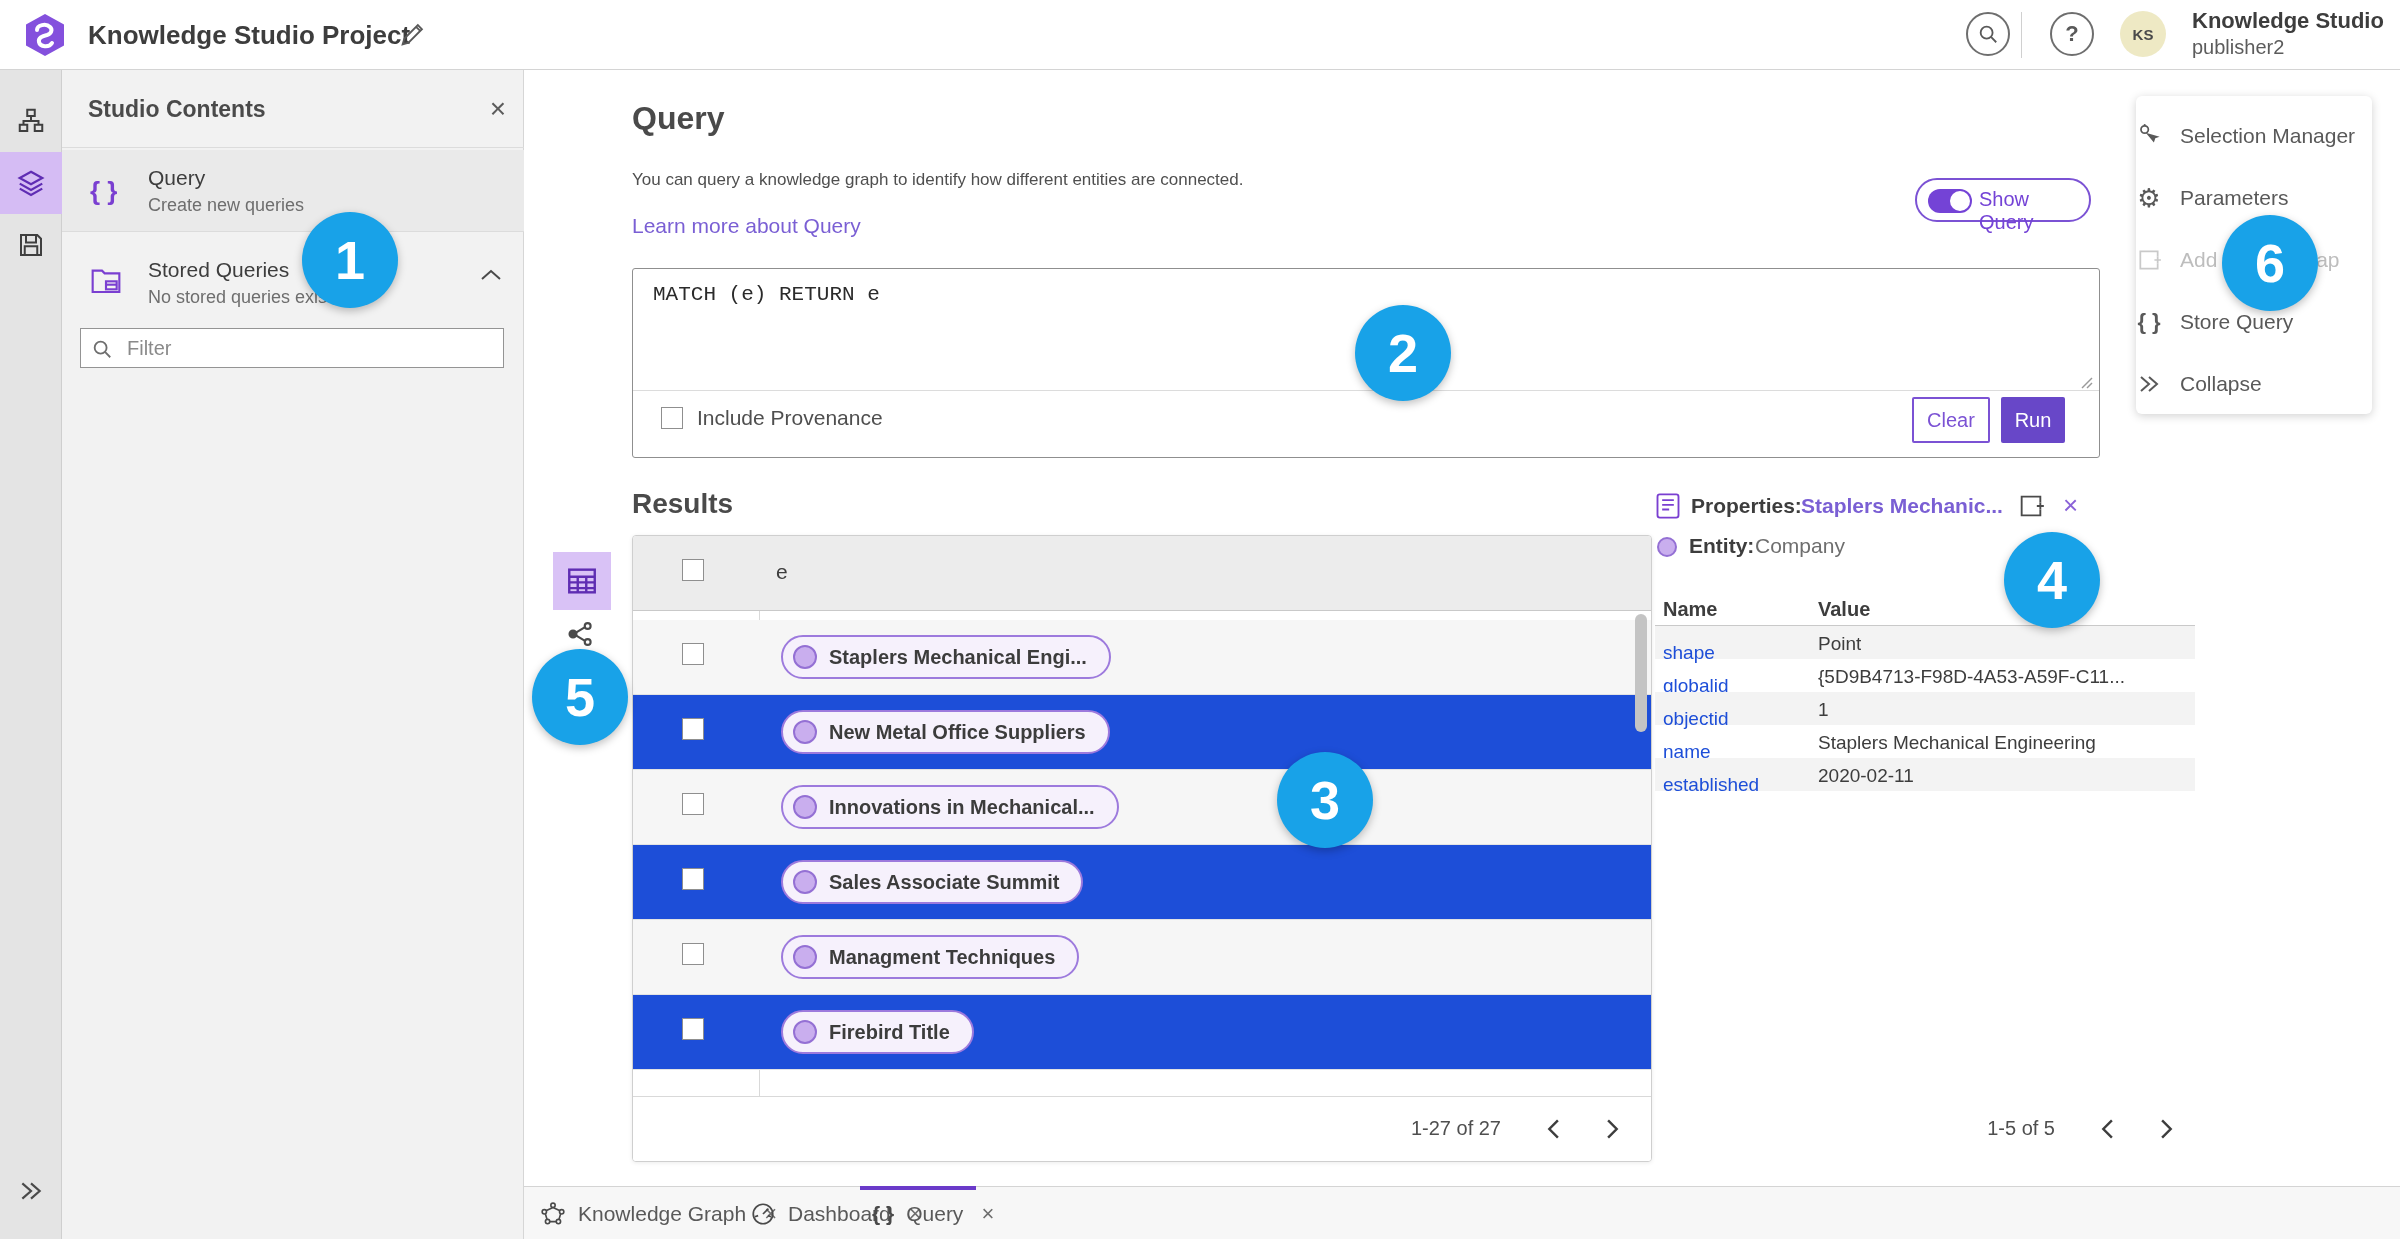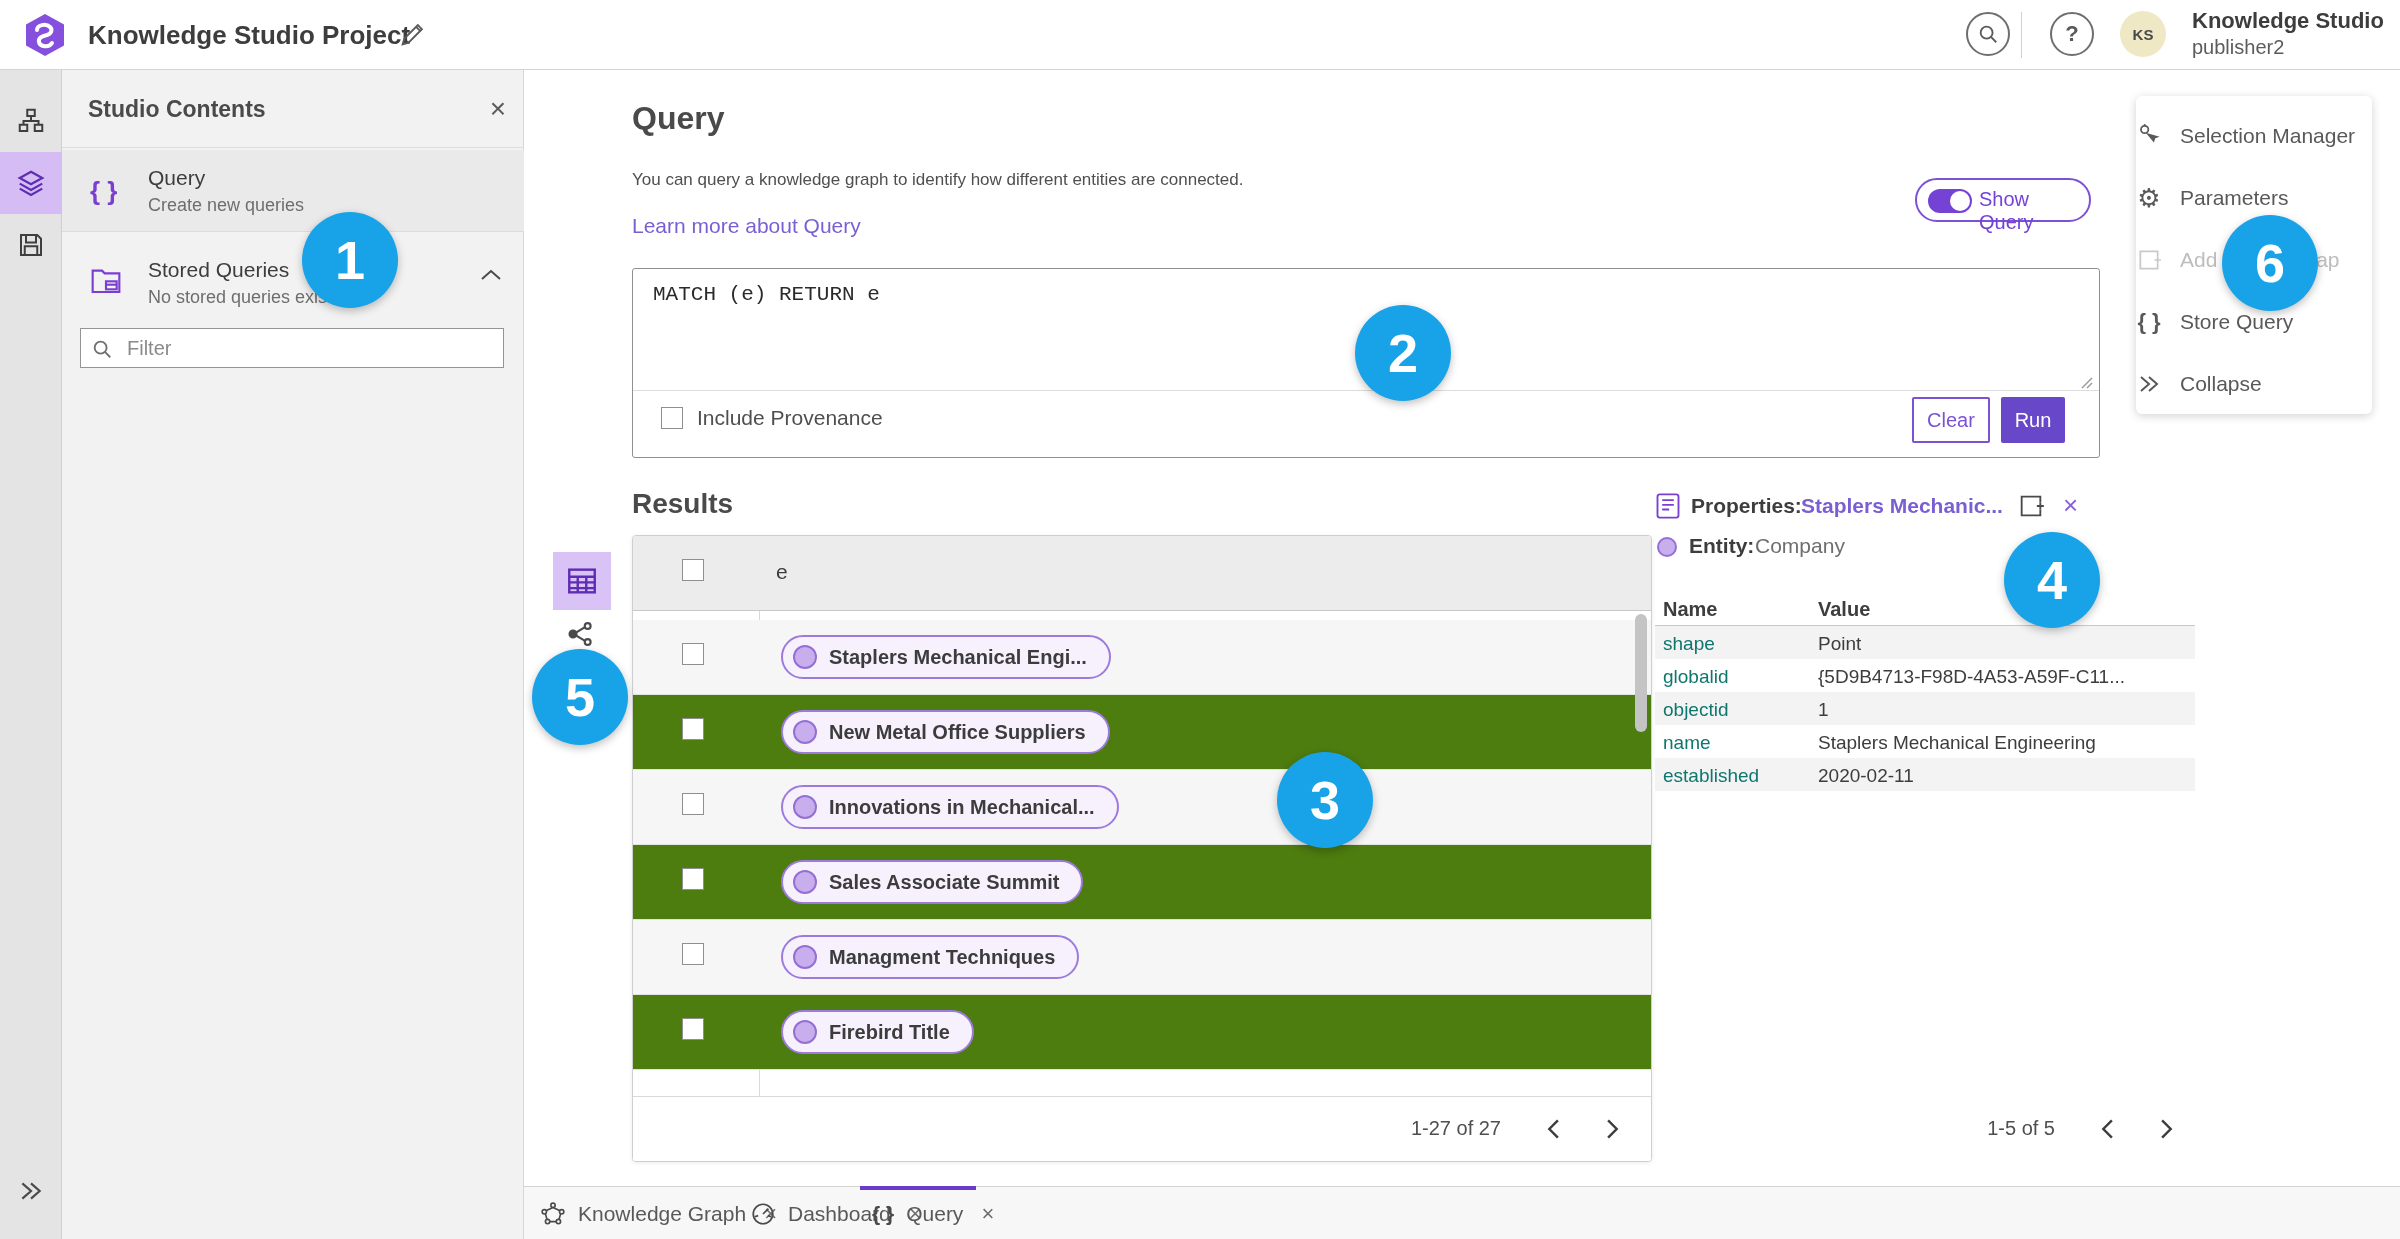--- a/index.html
+++ b/index.html
@@ -88,21 +88,21 @@
   .view-link{position:absolute;left:565px;top:618px;width:32px;height:32px;color:#4a4a4a;}
 
   .results-card{position:absolute;left:632px;top:535px;width:1020px;height:627px;background:#fff;
                 border:1px solid #cfcfcf;border-radius:4px;box-shadow:0 1px 4px rgba(0,0,0,.08);overflow:hidden;}
   .rt-header{position:absolute;left:0;top:0;width:100%;height:75px;background:#ececec;
              border-bottom:1px solid #c9c9c9;}
   .rt-col-div{position:absolute;left:126px;top:0;width:1px;height:562px;background:#d9d9d9;}
   .rt-header .cb{position:absolute;left:49px;top:23px;}
   .rt-colname{position:absolute;left:143px;top:24px;font-size:21px;color:#3d3d3d;}
   .rt-body{position:absolute;left:0;top:84px;width:100%;height:486px;overflow:hidden;font-weight:bold;}
-  .rt-row{position:relative;width:100%;height:75px;border-bottom:1px solid #e3e3e3;background:#4d7c0f;}
+  .rt-row{position:relative;width:100%;height:75px;border-bottom:1px solid #e3e3e3;background:#1d4ed8;}
   .rt-row:nth-child(odd){background:#f6f6f6;}
   .rt-row .cb{position:absolute;left:49px;top:23px;}
   .chip{position:absolute;left:148px;top:15px;height:44px;border:2px solid #9d7add;border-radius:22px;
         background:#f6f1fc;display:flex;align-items:center;padding:0 22px 0 10px;gap:12px;}
   .chip .node{width:24px;height:24px;border-radius:50%;background:#c9aeee;border:2px solid #9470d4;}
   .chip .lbl{font-size:20px;color:#3c3c3c;white-space:nowrap;}
   .rt-scroll{position:absolute;right:4px;top:78px;width:12px;height:118px;background:#c4c4c4;border-radius:6px;}
   .rt-footer{position:absolute;left:0;bottom:0;width:100%;height:65px;background:#fff;
              border-top:1px solid #d9d9d9;}
   .pag{position:absolute;display:flex;align-items:center;gap:44px;font-size:20px;color:#4f4f4f;}
@@ -122,21 +122,21 @@
                background:#c9aeee;border:2px solid #9470d4;}
   .entity-label{position:absolute;left:34px;top:0;font-size:21px;font-weight:700;color:#3d3d3d;}
   .entity-type{position:absolute;left:100px;top:0;font-size:21px;color:#6e6e6e;}
   .nv{position:absolute;left:0;top:108px;width:540px;}
   .nv-head{position:relative;height:28px;font-size:20px;font-weight:700;color:#3d3d3d;
            border-bottom:1px solid #c9c9c9;}
   .nv-head .n{position:absolute;left:8px;top:0;}
   .nv-head .v{position:absolute;left:163px;top:0;}
   .nv-row{position:relative;height:33px;font-size:19px;}
   .nv-row:nth-child(even){background:#f3f3f3;}
-  .nv-row .n{position:absolute;left:8px;top:7px;color:#0f766e;text-align:right;}
+  .nv-row .n{position:absolute;left:8px;top:16px;color:#1d4ed8;text-align:right;}
   .nv-row .v{position:absolute;left:163px;top:7px;color:#3d3d3d;white-space:nowrap;overflow:hidden;
              max-width:370px;}
   .props .pag{right:20px;top:627px;}
 
   
   .menu{position:absolute;left:2136px;top:96px;width:236px;height:318px;background:#fff;border-radius:6px;
         box-shadow:0 2px 10px rgba(0,0,0,.18);z-index:5;}
   .menu-item{position:absolute;left:0;width:236px;height:56px;display:flex;align-items:center;
              padding-left:0;gap:18px;font-size:21px;color:#595959;}
   .menu-item .mi{width:26px;display:flex;justify-content:center;color:#595959;}

